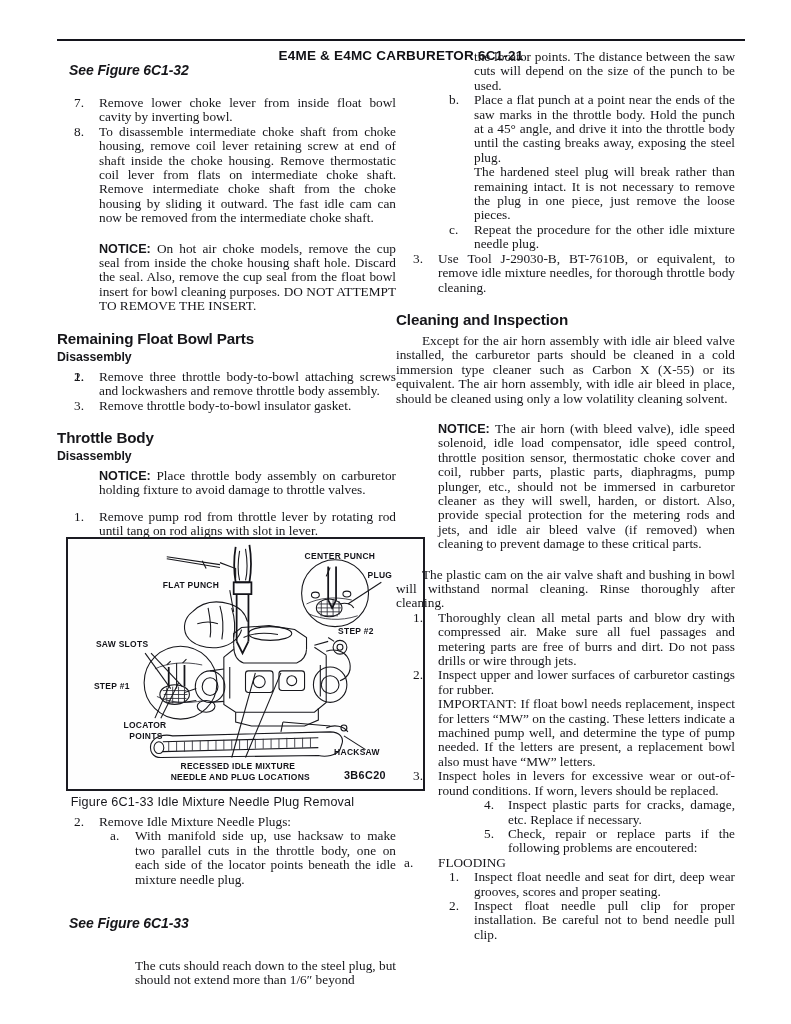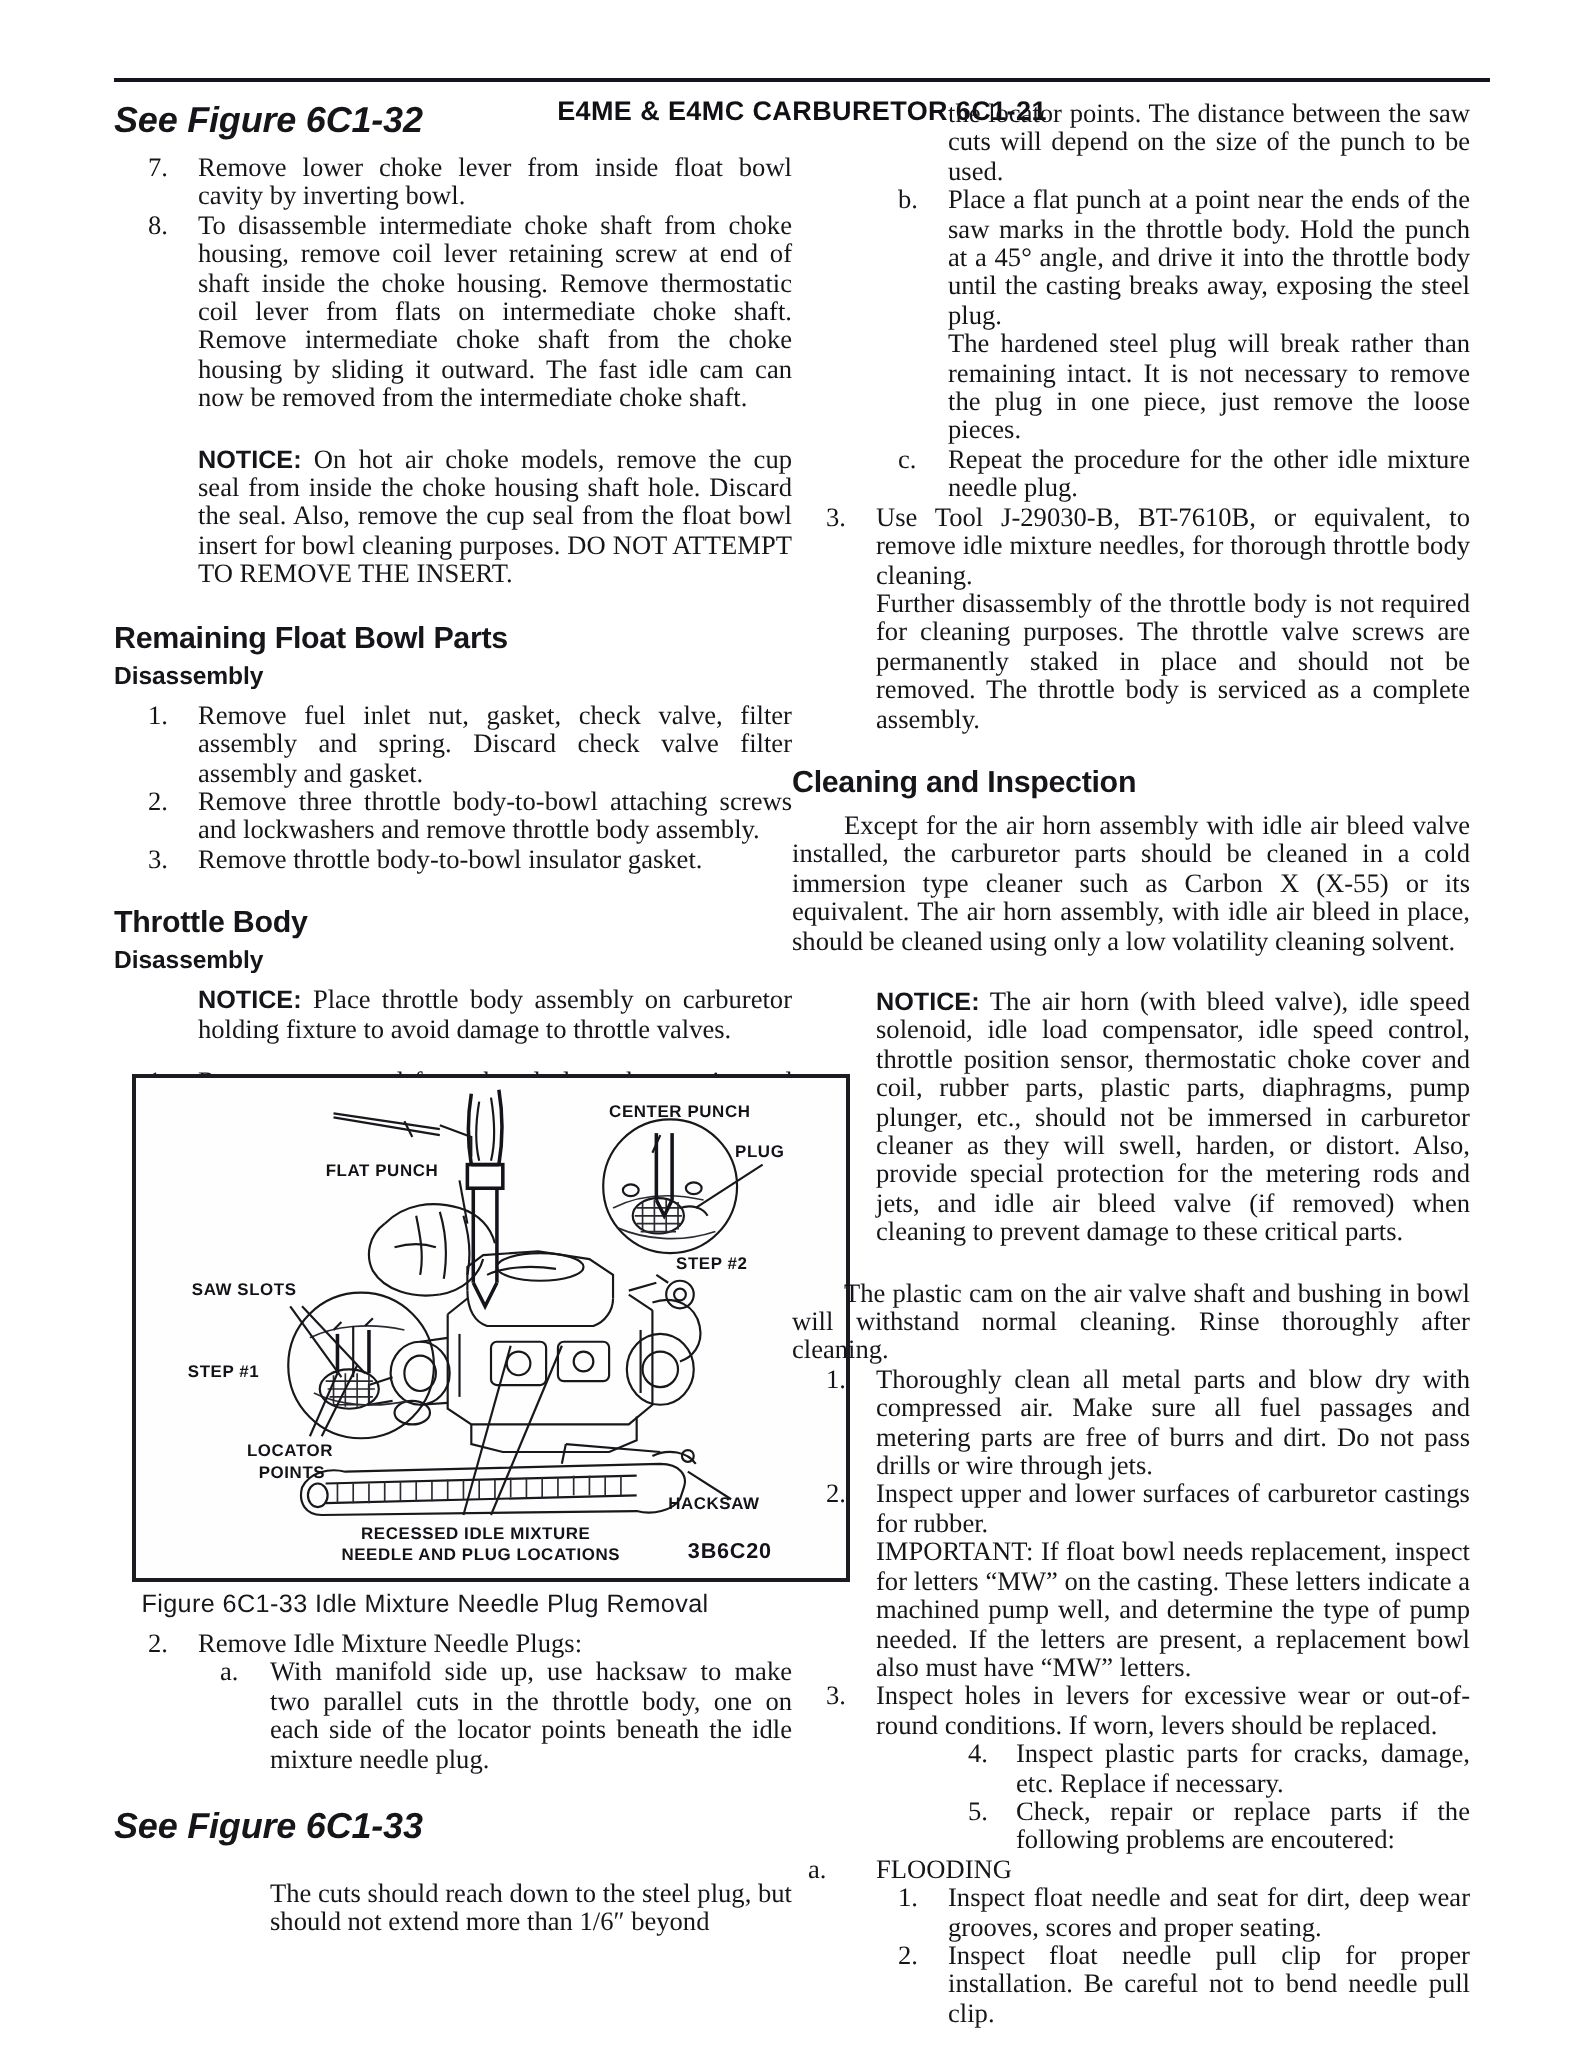--- a/index.html
+++ b/index.html
@@ -62,23 +62,23 @@
     margin: 0;
   }
   .indent-para {
     text-indent: 26px;
   }
 
   .see-figure {
     font-family: "Liberation Sans", sans-serif;
     font-style: italic;
     font-weight: bold;
-    font-size: 18px;
+    font-size: 14px;
     letter-spacing: -0.1px;
-    margin: 0;
+    margin: 12px;
   }
 
   .sec-head {
     font-family: "Liberation Sans", sans-serif;
     font-weight: bold;
     font-size: 15.2px;
     letter-spacing: -0.15px;
     margin: 0;
   }
   .sub-head {
@@ -212,21 +212,20 @@
     <div class="sp16"></div>
 
     <h2 class="sec-head">Remaining Float Bowl Parts</h2>
     <div class="sp3"></div>
     <h3 class="sub-head">Disassembly</h3>
     <div class="sp6"></div>
 
     <ol class="lst">
       <li class="li lvl1">
         <span class="marker">1.</span>
-        <span class="txt">Remove fuel inlet nut, gasket, check valve, filter assembly and spring. Discard check valve filter assembly and gasket.</span>
       </li>
       <li class="li lvl1">
         <span class="marker">2.</span>
         <span class="txt">Remove three throttle body-to-bowl attaching screws and lockwashers and remove throttle body assembly.</span>
       </li>
       <li class="li lvl1">
         <span class="marker">3.</span>
         <span class="txt">Remove throttle body-to-bowl insulator gasket.</span>
       </li>
     </ol>
@@ -468,21 +467,20 @@
     <ol class="lst">
       <li class="li lvl2">
         <span class="marker">c.</span>
         <span class="txt">Repeat the procedure for the other idle mixture needle plug.</span>
       </li>
       <li class="li lvl1">
         <span class="marker">3.</span>
         <span class="txt">Use Tool J-29030-B, BT-7610B, or equivalent, to remove idle mixture needles, for thorough throttle body cleaning.</span>
       </li>
     </ol>
-    <div class="body-text blk-indent-1">Further disassembly of the throttle body is not required for cleaning purposes. The throttle valve screws are permanently staked in place and should not be removed. The throttle body is serviced as a complete assembly.</div>
 
     <div class="sp16"></div>
 
     <h2 class="sec-head">Cleaning and Inspection</h2>
     <div class="sp6"></div>
 
     <div class="body-text indent-para">Except for the air horn assembly with idle air bleed valve installed, the carburetor parts should be cleaned in a cold immersion type cleaner such as Carbon X (X-55) or its equivalent. The air horn assembly, with idle air bleed in place, should be cleaned using only a low volatility cleaning solvent.</div>
 
     <div class="sp16"></div>
 

